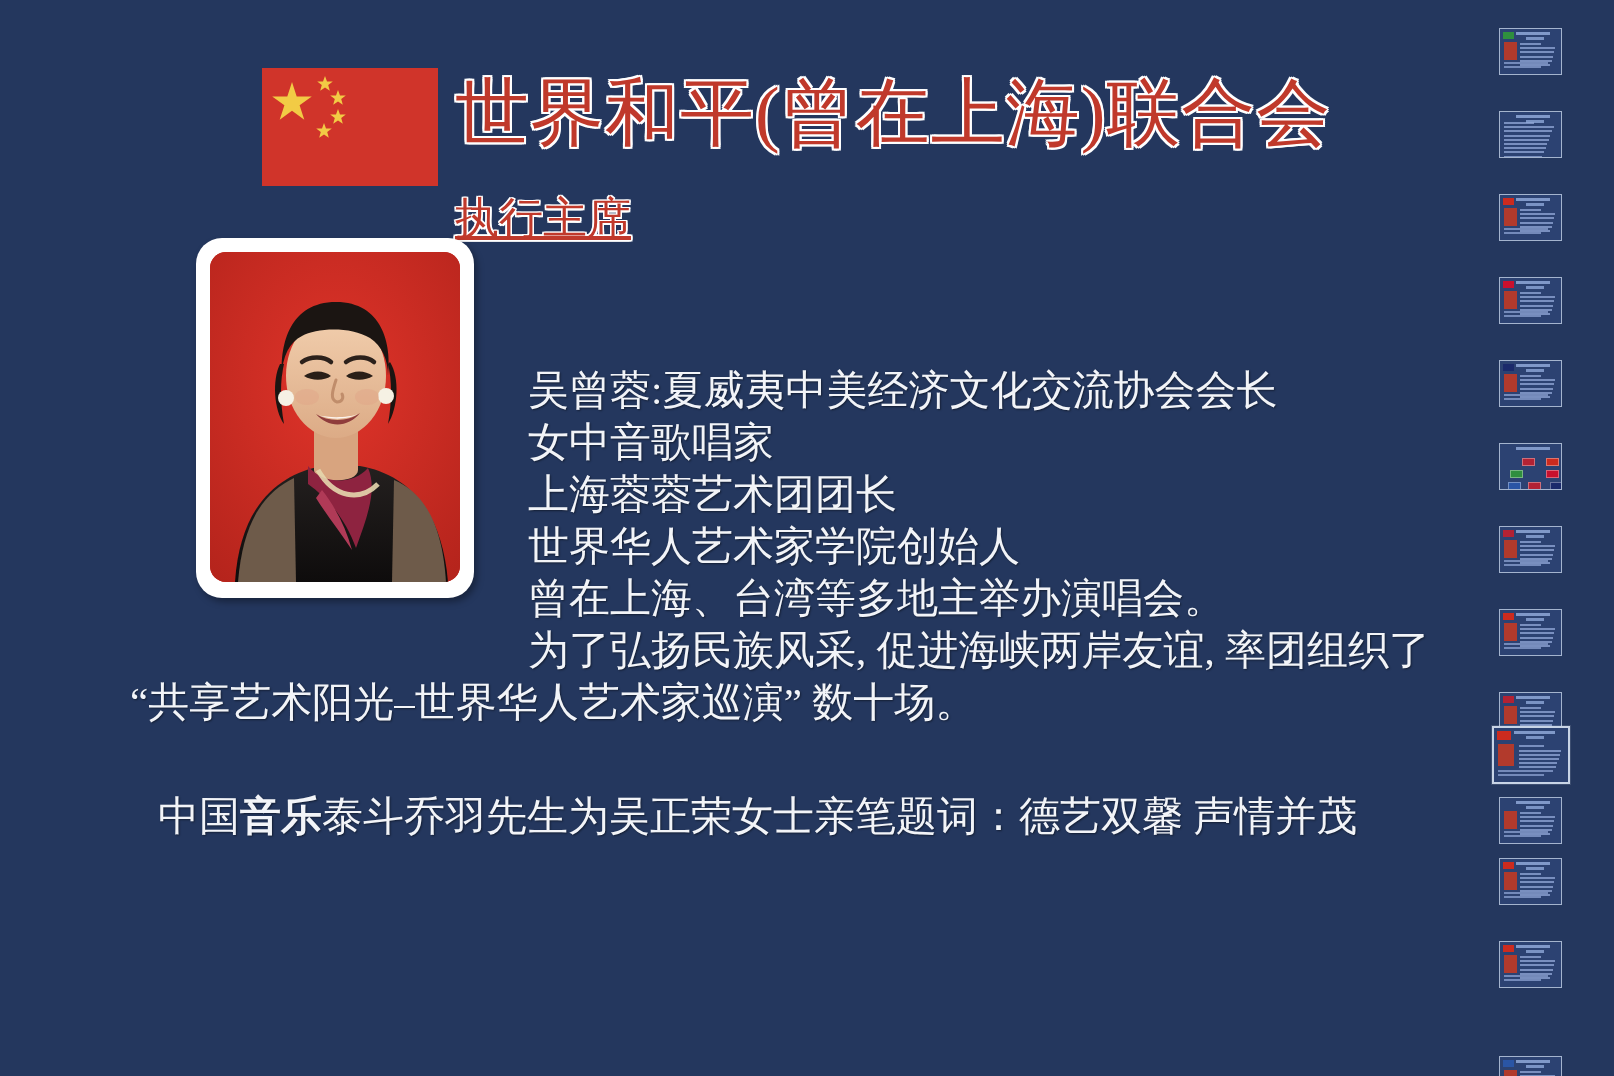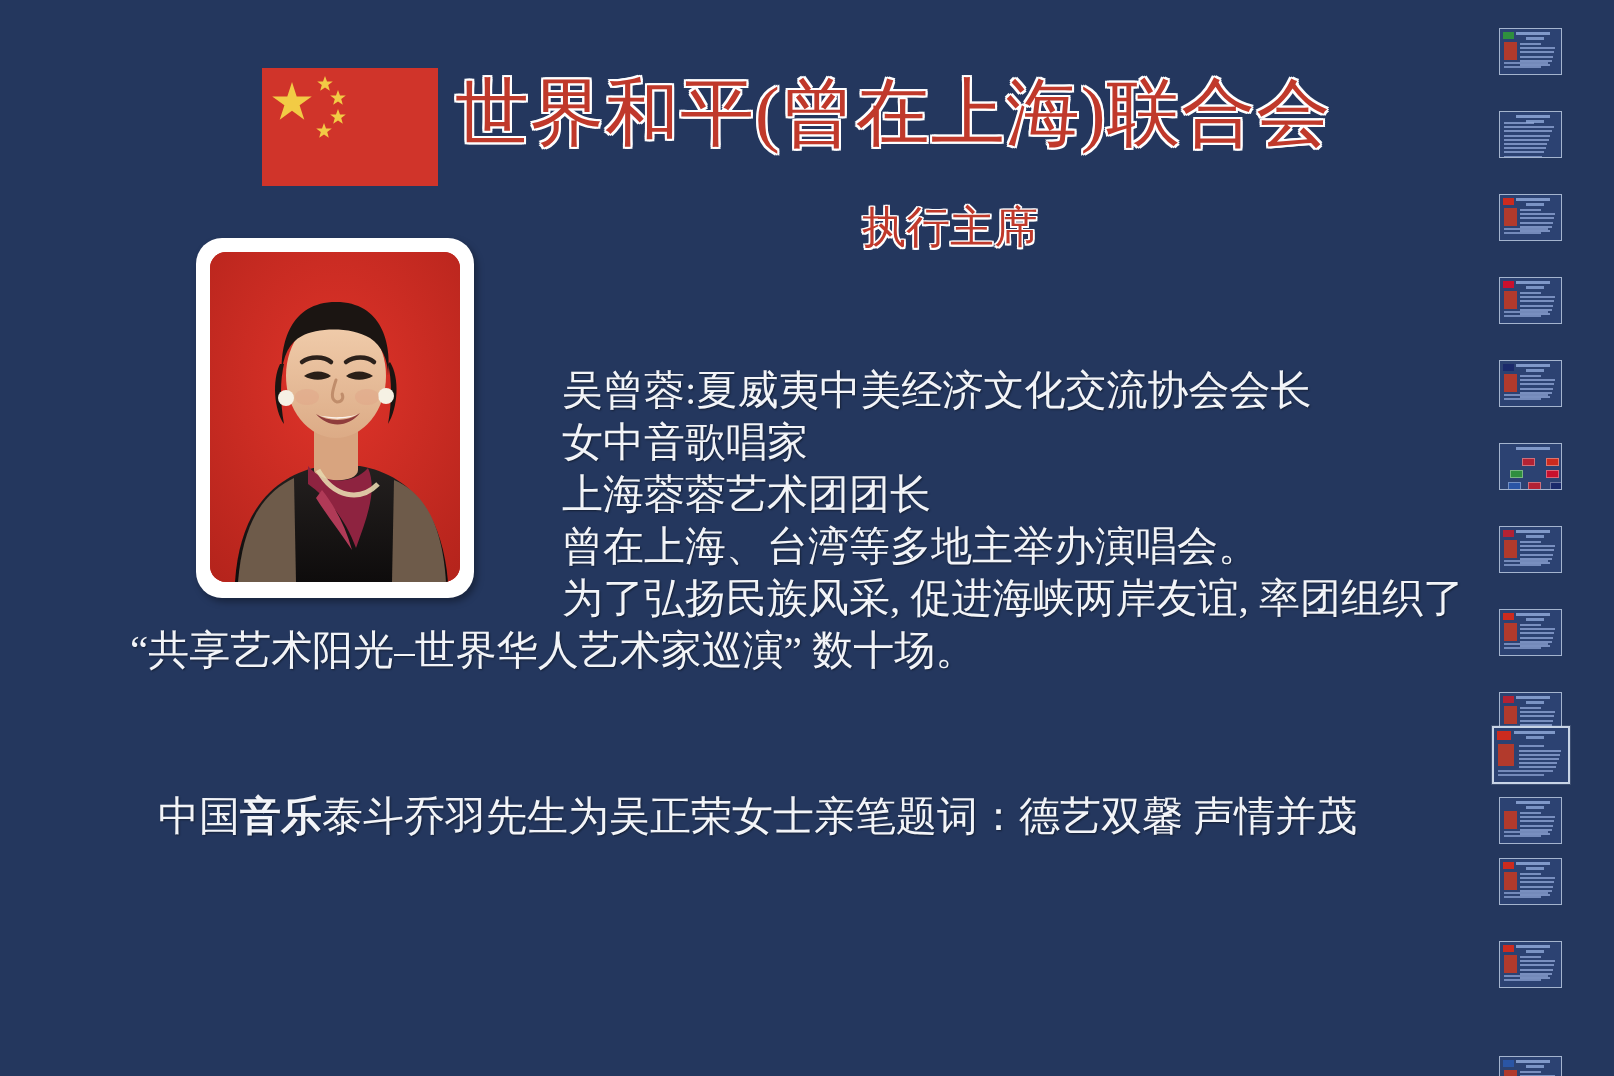--- a/index.html
+++ b/index.html
@@ -60,32 +60,33 @@
       -2px -2px 0 #ffffff,  2px -2px 0 #ffffff,
       -2px  2px 0 #ffffff,  2px  2px 0 #ffffff,
       -2px  0   0 #ffffff,  2px  0   0 #ffffff,
        0   -2px 0 #ffffff,  0    2px 0 #ffffff;
     white-space: nowrap;
   }
 
   #title-sub {
     position: absolute;
     left: 455px;
-    top: 144px;
+    top: 135px;
     width: 990px;
-    text-align: center;
+    text-align: left;
     font-family: "Liberation Serif", "DejaVu Serif", serif;
     font-size: 44px;
     line-height: 52px;
     color: #c0392b;
     text-shadow:
       -1.5px -1.5px 0 #ffffff,  1.5px -1.5px 0 #ffffff,
       -1.5px  1.5px 0 #ffffff,  1.5px  1.5px 0 #ffffff,
       -1.5px  0    0 #ffffff,  1.5px  0    0 #ffffff,
        0    -1.5px 0 #ffffff,  0     1.5px 0 #ffffff;
+    text-decoration: underline;
   }
 
   
   #portrait-frame {
     position: absolute;
     left: 196px; top: 238px;
     width: 278px; height: 360px;
     background: #ffffff;
     border-radius: 26px;
     box-shadow: 3px 4px 7px rgba(0,0,0,0.35);
@@ -107,21 +108,21 @@
     width: 1480px;
     font-family: "Liberation Serif", "DejaVu Serif", serif;
     color: #f2f4f8;
   }
   .bline {
     font-size: 41px;
     line-height: 52px;
     white-space: nowrap;
     text-shadow: 1px 1px 2px rgba(0,0,0,0.45);
   }
-  .indent-1 { padding-left: 528px; margin-left: 34px; }
+  .indent-1 { padding-left: 528px; }
   .indent-0 { padding-left: 130px; }
 
   #closing-line {
     position: absolute;
     left: 0; top: 789px;
     width: 1480px;
     padding-left: 158px;
     font-family: "Liberation Serif", "DejaVu Serif", serif;
     font-size: 41px;
     line-height: 54px;
@@ -296,20 +297,21 @@
           <ellipse cx="97" cy="145" rx="12" ry="8" fill="#e0a487" opacity=".45"></ellipse>
           <ellipse cx="157" cy="145" rx="12" ry="8" fill="#e0a487" opacity=".45"></ellipse>
         </svg>
       </div>
     </div>
 
     <div id="body-text">
       <div class="bline indent-1">吴曾蓉:夏威夷中美经济文化交流协会会长</div>
       <div class="bline indent-1">女中音歌唱家</div>
       <div class="bline indent-1">上海蓉蓉艺术团团长</div>
+      <div class="bline indent-1">世界华人艺术家学院创始人</div>
       <div class="bline indent-1">曾在上海、台湾等多地主举办演唱会。</div>
       <div class="bline indent-1">为了弘扬民族风采, 促进海峡两岸友谊, 率团组织了</div>
       <div class="bline indent-0">“共享艺术阳光–世界华人艺术家巡演” 数十场。</div>
     </div>
 
     <div id="closing-line"><span>中国</span><b>音乐</b><span>泰斗乔羽先生为吴正荣女士亲笔题词：德艺双馨  声情并茂</span></div>
   </div>
 
   <div id="sidebar">
     <div id="thumb-container">

